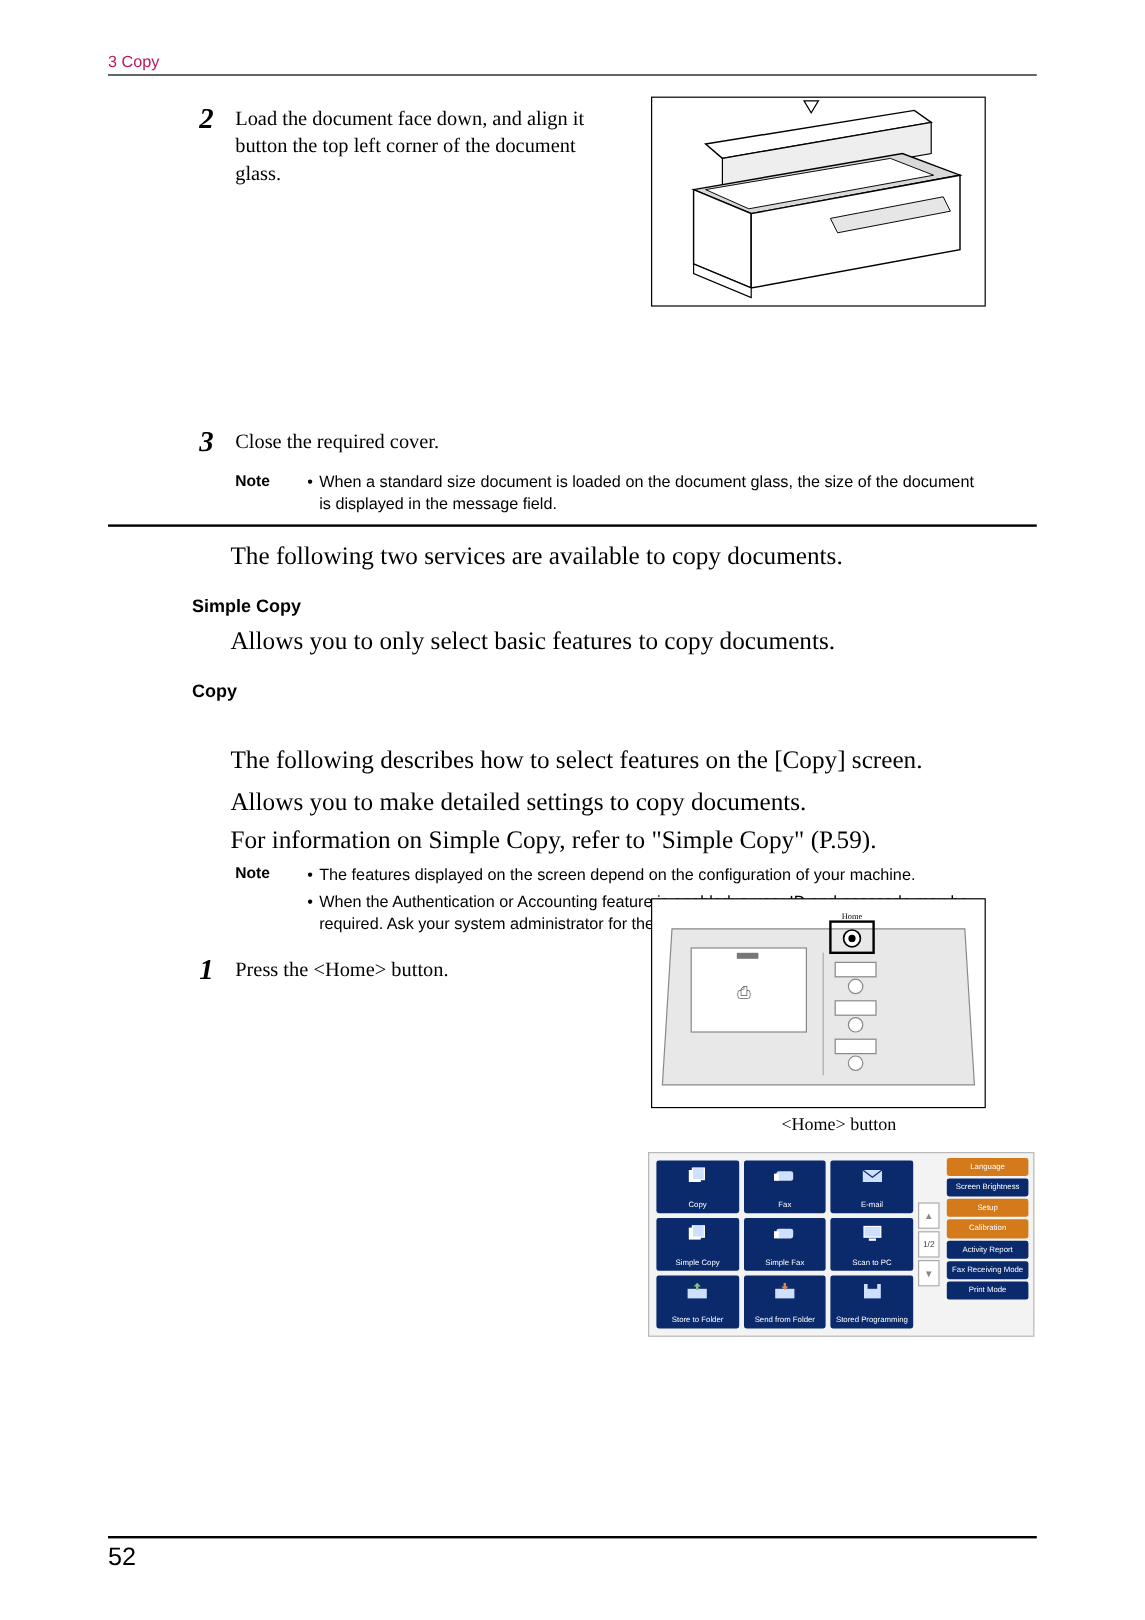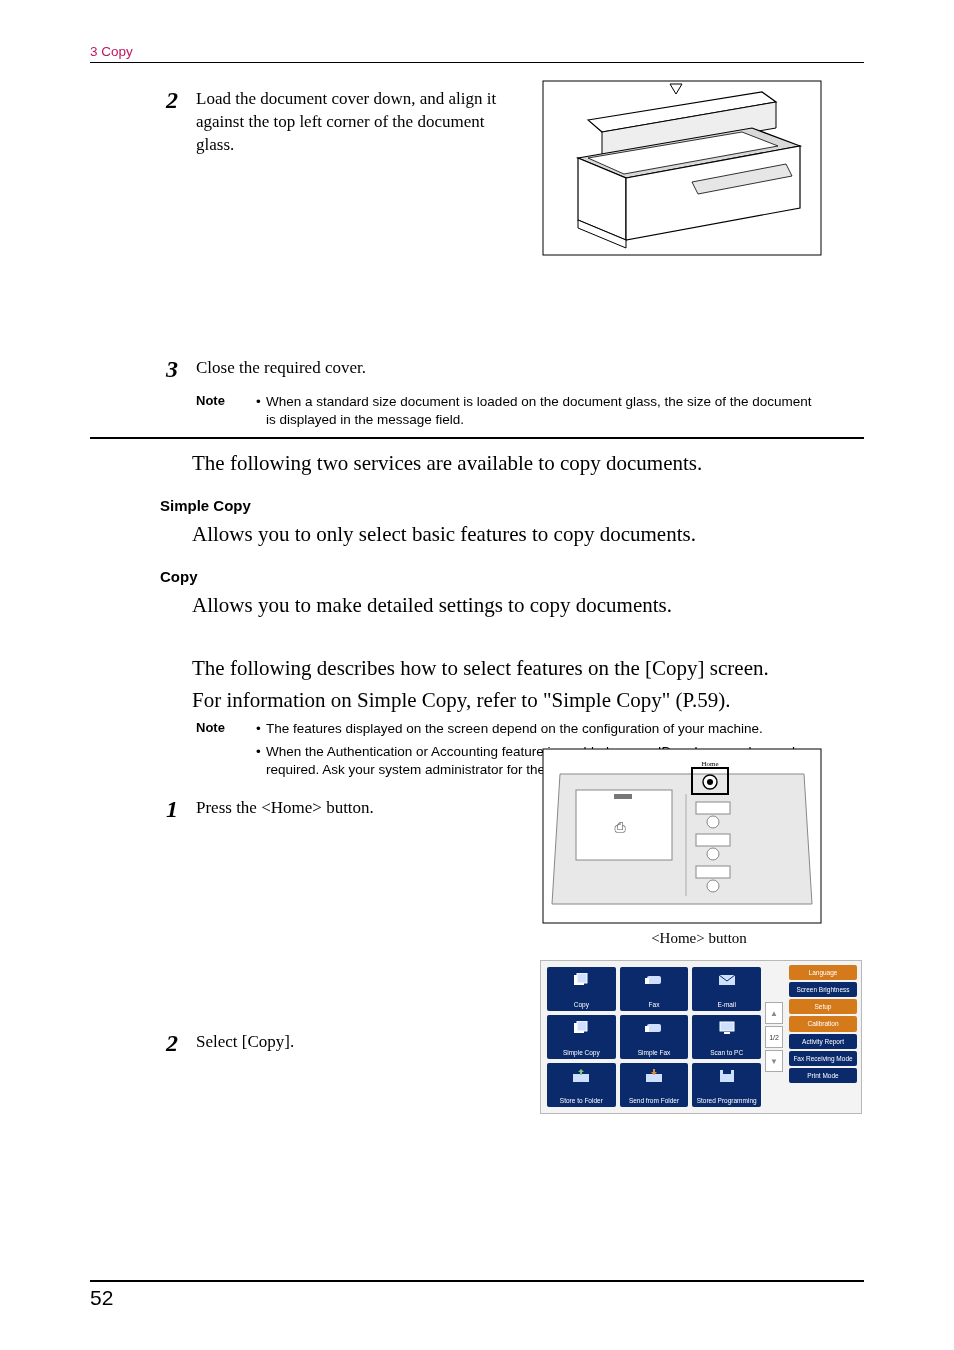--- a/index.html
+++ b/index.html
@@ -217,21 +217,21 @@
 <body>
 
 <div class="page">
   <div class="running-header">3 Copy</div>
   <div class="header-rule"></div>
 
   <div class="content">
 
     <div class="step-row" style="margin-left:76px;">
       <span class="step-num">2</span>
-      <span class="step-text" style="width:320px;">Load the document cover down, and align it against the top left corner of the document glass.</span>
+      <span class="step-text" style="width:320px;">Load the document face down, and align it button the top left corner of the document glass.</span>
     </div>
 
     <div class="illus" style="left:452px; top:-4px; width:280px; height:176px;">
       <svg viewBox="0 0 280 176" width="280" height="176">
         <rect x="1" y="1" width="278" height="174" fill="#fff" stroke="#000" stroke-width="1"></rect>
 
         <polygon points="46,40 220,12 234,22 60,52" fill="#fff" stroke="#000" stroke-width="1.2"></polygon>
         <polygon points="60,52 234,22 234,48 60,78" fill="#eee" stroke="#000" stroke-width="1"></polygon>
 
         <polygon points="36,78 210,48 258,66 84,98" fill="#d9d9d9" stroke="#000" stroke-width="1.2"></polygon>
@@ -264,23 +264,23 @@
     </div>
 
     <div class="h2-rule"></div>
 
     <div class="body-para">The following two services are available to copy documents.</div>
 
     <div class="h3">Simple Copy</div>
     <div class="body-para" style="margin-top:6px;">Allows you to only select basic features to copy documents.</div>
 
     <div class="h3">Copy</div>
+    <div class="body-para" style="margin-top:34px;">The following describes how to select features on the [Copy] screen.</div>
+
     <div class="body-para" style="margin-top:6px;">Allows you to make detailed settings to copy documents.</div>
-
-    <div class="body-para" style="margin-top:34px;">The following describes how to select features on the [Copy] screen.</div>
     <div class="body-para" style="margin-top:4px;">For information on Simple Copy, refer to "Simple Copy" (P.59).</div>
 
     <div class="note-row" style="margin-left:106px; margin-top:6px;">
       <span class="note-label">Note</span>
       <span class="note-bullets" style="width:580px;">
         <span class="bitem">
             <span class="bull">•</span>
             <span class="btxt">The features displayed on the screen depend on the configuration of your machine.</span>
           </span>
         <span class="bitem">
@@ -316,24 +316,20 @@
         <rect x="154" y="86" width="34" height="12" fill="#fff" stroke="#888"></rect>
         <circle cx="171" cy="106" r="6" fill="#fff" stroke="#888"></circle>
         <rect x="154" y="118" width="34" height="12" fill="#fff" stroke="#888"></rect>
         <circle cx="171" cy="138" r="6" fill="#fff" stroke="#888"></circle>
 
         <rect x="72" y="46" width="18" height="5" fill="#777"></rect>
       </svg>
     </div>
     <div class="caption" style="position:absolute; left:469px; top:846px; width:280px;">&lt;Home&gt; button</div>
 
-    <div class="step-row" style="margin-left:76px; margin-top:210px;">
-      <span class="step-num">2</span>
-      <span class="step-text" style="width:320px;">Select [Copy].</span>
-    </div>
 
     <div class="home-screen" style="left:450px; top:876px;">
       <div class="tile-grid">
         <div class="tile">
           <svg class="ticon" viewBox="0 0 18 14">
               <rect x="2" y="2" width="10" height="10" fill="#fff"></rect>
               <rect x="5" y="0" width="10" height="10" fill="#cfe0ff" stroke="#fff"></rect>
             </svg>
           <span>Copy</span>
         </div>

